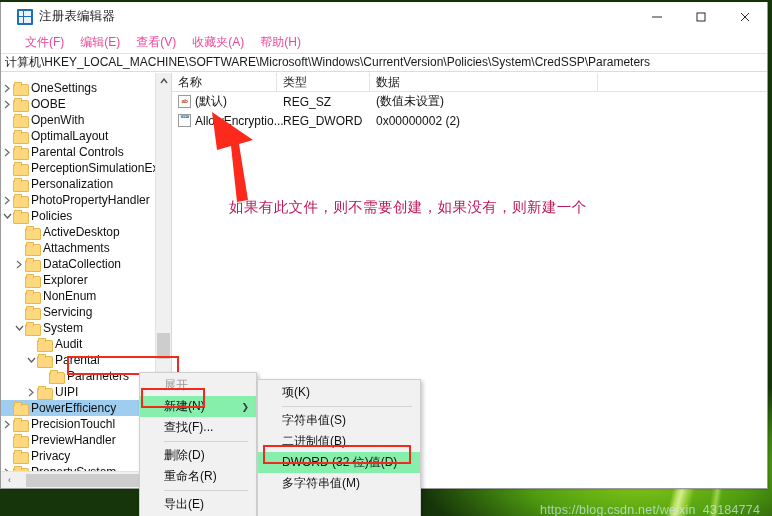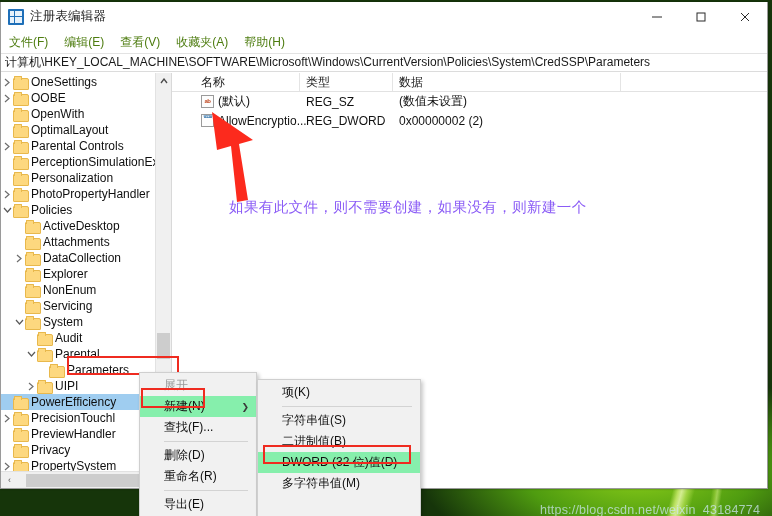--- a/index.html
+++ b/index.html
@@ -52,20 +52,21 @@
     border: 1px solid #9a9a9a;
     border-top: none;
     box-shadow: 0 0 2px rgba(0,0,0,.35);
   }
   #titlebar {
     height: 30px;
     background: #ffffff;
     display: flex; align-items: center;
     border-bottom: 1px solid #ffffff;
     position: relative;
+    margin-left: 9px;
   }
   #app-icon {
     width: 16px; height: 16px;
     margin-left: 7px; margin-right: 6px;
     flex: 0 0 auto;
     background: #1e6fb8;
     position: relative;
     border-radius: 1px;
   }
   #app-icon::before {
@@ -91,25 +92,25 @@
     display: flex; align-items: center; justify-content: center;
     font-size: 12px; color: #2b2b2b;
     background: transparent;
     border: none;
   }
   .winbtn svg { display: block; }
 
   #menubar {
     height: 21px;
     display: flex; align-items: center;
-    padding-left: 8px;
+    padding-left: 24px;
     gap: 16px;
     background: #ffffff;
     font-size: 12px;
-    color: #4d7c0f;
+    color: #ec4899;
   }
   .menu-item { white-space: nowrap; }
 
   #addressbar {
     height: 19px;
     border-top: 1px solid #e3e3e3;
     border-bottom: 1px solid #dcdcdc;
     background: #ffffff;
     display: flex; align-items: center;
     padding-left: 4px;
@@ -135,21 +136,21 @@
     border-right: 1px solid #d9d9d9;
     overflow: hidden;
   }
   #tree-scroll-outer {
     position: absolute;
     left: 0; top: 0; right: 0; bottom: 17px;
     overflow: hidden;
   }
   #tree {
     position: relative;
-    padding-top: 1px;
+    padding-top: 7px;
     width: 170px;
   }
   .tnode {
     height: 16px;
     display: flex; align-items: center;
     font-size: 12px;
     color: #0f0f0f;
     white-space: nowrap;
     position: relative;
   }
@@ -239,21 +240,21 @@
     background: #ffffff;
     border-bottom: 1px solid #e2e2e2;
   }
   #list-header .hcell {
     display: flex; align-items: center;
     padding-left: 6px;
     border-right: 1px solid #e4e4e4;
     white-space: nowrap;
   }
   #list-header .hcell:last-child { border-right: none; }
-  .col-name { width: 105px; flex: 0 0 105px; margin-left: 23px; }
+  .col-name { width: 105px; flex: 0 0 105px; }
   .col-type { width: 93px; flex: 0 0 93px; }
   .col-data { width: 228px; flex: 0 0 228px; }
   .col-rest { flex: 1 1 auto; }
 
   .lrow {
     display: flex; align-items: center;
     height: 19px;
     font-size: 12px;
     color: #111;
     white-space: nowrap;
@@ -278,21 +279,21 @@
     font-family: "Liberation Mono", monospace;
     font-size: 5px;
     line-height: 5.5px;
   }
 
   
   #annot-text {
     position: absolute;
     left: 228px; top: 196px;
     font-size: 14.5px;
-    color: #8b5cf6;
+    color: #be185d;
     white-space: nowrap;
     letter-spacing: .4px;
   }
   #arrow-svg {
     position: absolute;
     left: 200px; top: 108px;
     width: 150px; height: 92px;
     pointer-events: none;
   }
   .redbox {

